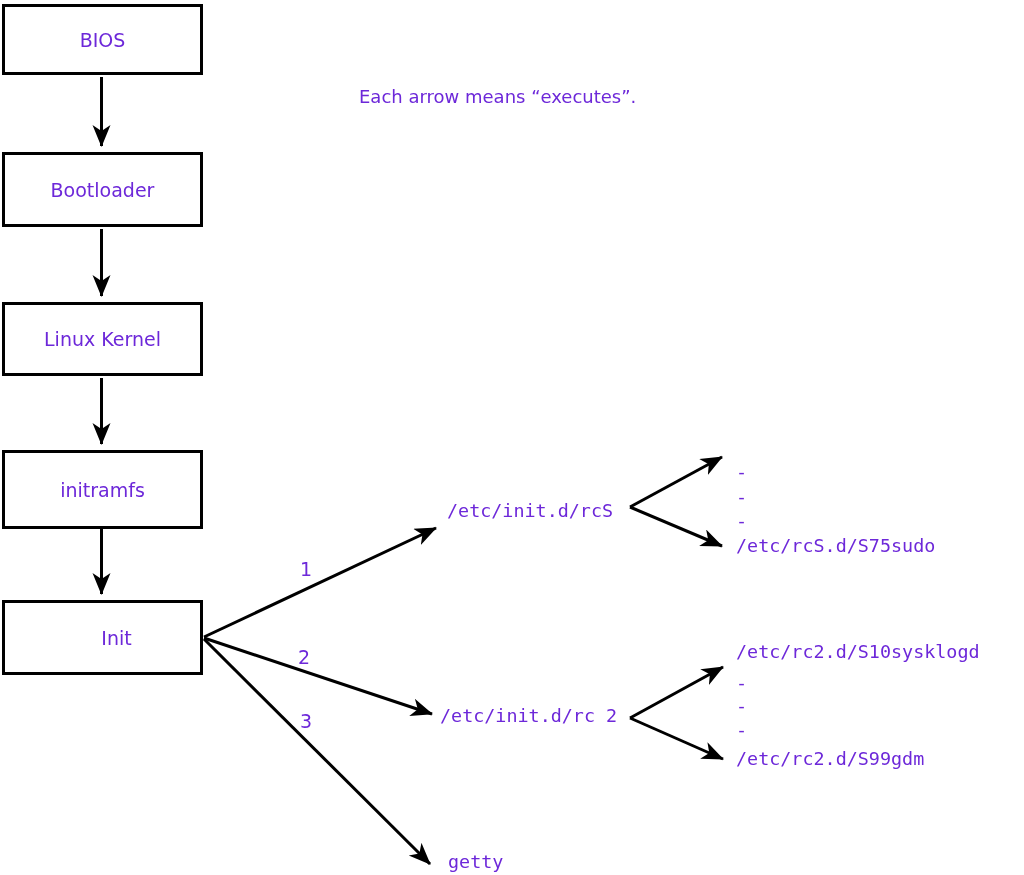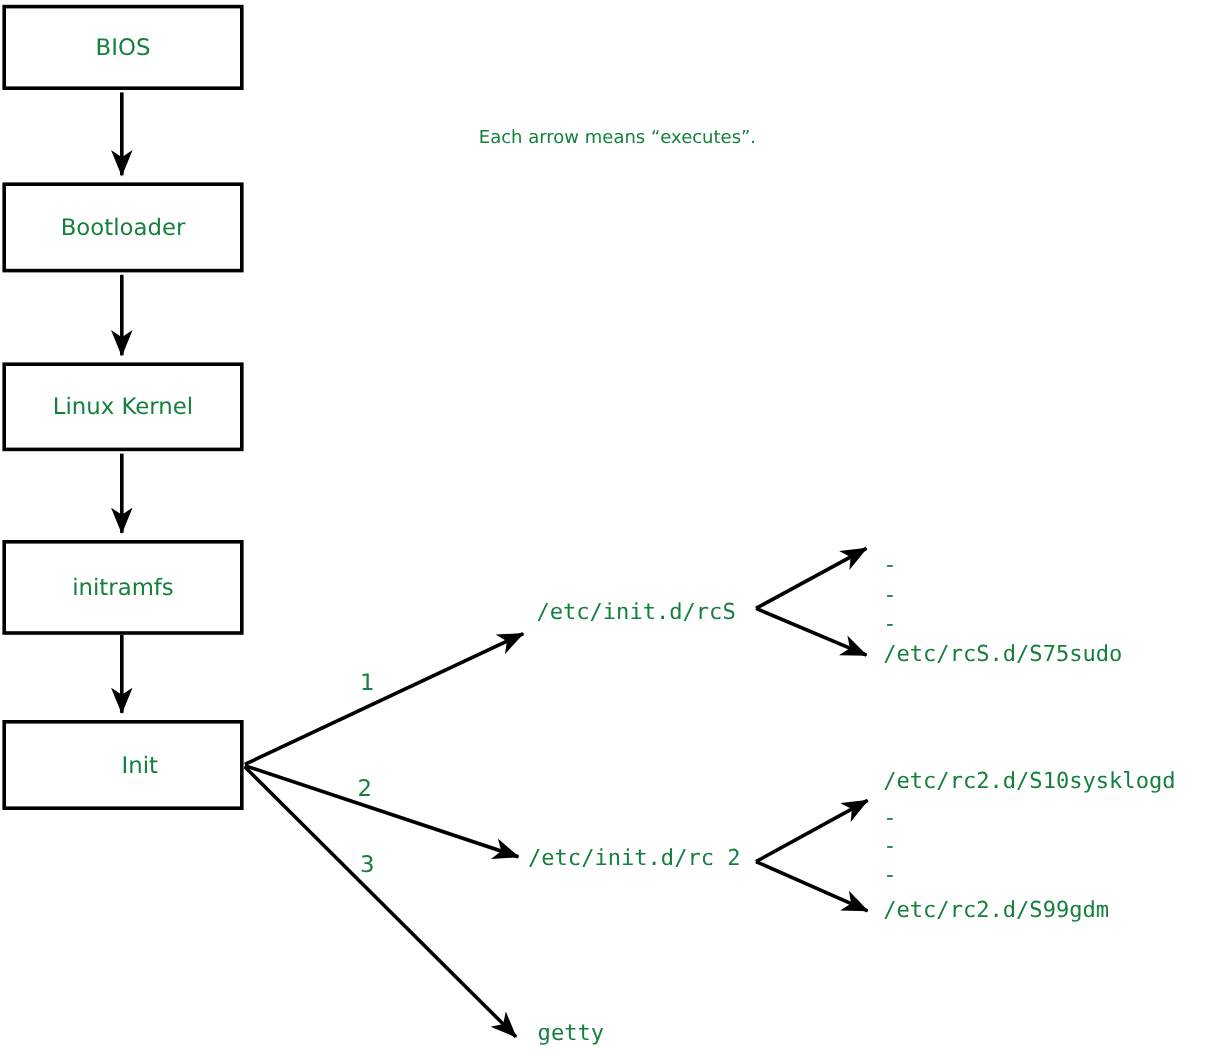--- a/index.html
+++ b/index.html
@@ -7,21 +7,21 @@
     padding: 0;
     background: #ffffff;
   }
   .stage {
     position: relative;
     width: 1024px;
     height: 875px;
     background: #ffffff;
     overflow: hidden;
     font-family: "DejaVu Sans", sans-serif;
-    color: #15803d;
+    color: #6d28d9;
   }
   .arrows-layer {
     position: absolute;
     left: 0;
     top: 0;
     width: 1024px;
     height: 875px;
   }
   .flow-box {
     position: absolute;
@@ -32,26 +32,25 @@
     background: #ffffff;
     display: flex;
     align-items: center;
     justify-content: center;
     font-size: 19px;
     font-family: "DejaVu Sans", sans-serif;
   }
   .note {
     position: absolute;
     left: 359px;
-    top: 114px;
+    top: 96px;
     transform: translateY(-50%);
-    font-size: 15px;
+    font-size: 18px;
     font-family: "DejaVu Sans", sans-serif;
     white-space: pre;
-    margin-left: 40px;
   }
   .branch-num {
     position: absolute;
     transform: translate(-50%, -50%);
     font-size: 19px;
     font-family: "DejaVu Sans", sans-serif;
   }
   .mono {
     position: absolute;
     transform: translateY(-50%);

